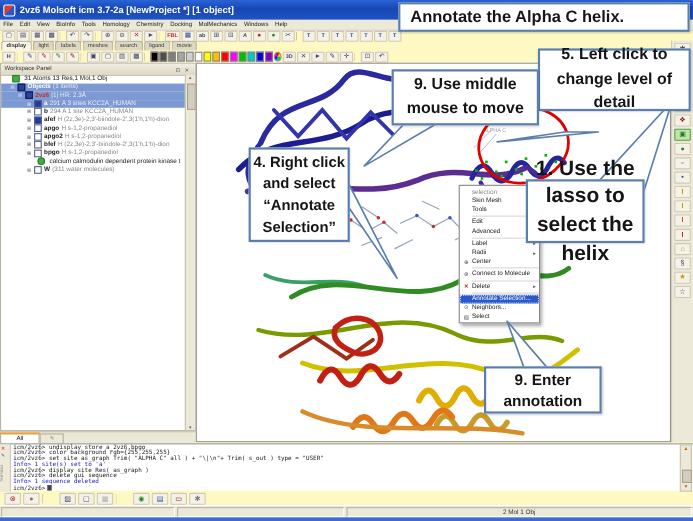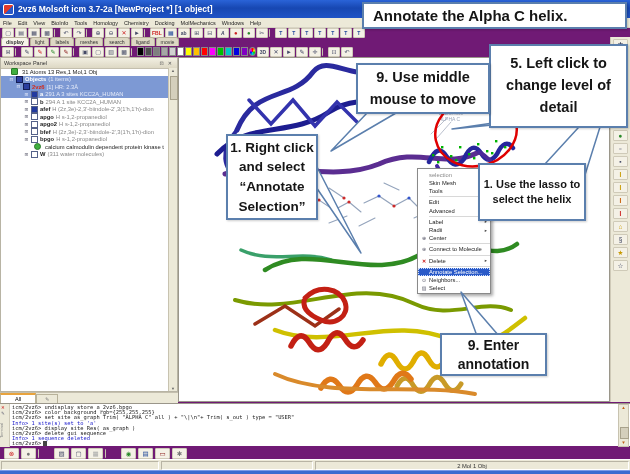--- a/index.html
+++ b/index.html
@@ -1,16 +1,16 @@
 <!DOCTYPE html>
 <html><head>
 <meta charset="utf-8">
 <style>
   html,body{margin:0;padding:0;background:#888;}
-  #app{position:relative;width:630px;height:474px;background:#701a75;overflow:hidden;
+  #app{position:relative;width:630px;height:474px;background:#fef9c3;overflow:hidden;
        font-family:"Liberation Sans",sans-serif;-webkit-font-smoothing:antialiased;}
   
   #titlebar{position:absolute;left:0;top:0;width:630px;height:18px;
     background:linear-gradient(180deg,#2a63d8 0%,#1747b2 45%,#1f53c6 100%);
     color:#fff;font-size:8.5px;font-weight:bold;display:flex;align-items:center;gap:4px;padding:0 3px;box-sizing:border-box;}
   #app-icon{width:9px;height:9px;background:linear-gradient(135deg,#e03a2a 0 50%,#2a58c8 50% 100%);border:1px solid #fff;border-radius:2px;}
   #titlebar .t-title{flex:1;white-space:nowrap;overflow:hidden;}
   .winbtn{width:14px;height:12px;font-size:7px;line-height:11px;text-align:center;color:#fff;
     background:linear-gradient(180deg,#5585e8,#2a55c0);border:1px solid #cfe0ff;border-radius:2px;margin-left:1px;}
   .winbtn.close{background:linear-gradient(180deg,#e8735a,#c23218);}
@@ -104,24 +104,24 @@
   #statusbar{position:absolute;left:0;top:459px;width:630px;height:11px;background:#ece9d8;border-top:1px solid #fff;
     display:flex;font-size:5.8px;color:#333;}
   .sb-seg{border:1px solid;border-color:#b8b4a4 #fff #fff #b8b4a4;margin:1px;box-sizing:border-box;}
   #sb1{width:158px;} #sb2{width:152px;} #sb3{flex:1;text-align:center;line-height:8px;}
   #bluestrip{position:absolute;left:0;top:470px;width:630px;height:4px;background:#3b6ad0;border-top:1px solid #7a9ae8;}
   
   #overlay{position:absolute;left:0;top:0;width:630px;height:474px;z-index:28;pointer-events:none;}
   .callout{position:absolute;background:#fff;border:2px solid #5b7fad;color:#151515;font-weight:bold;z-index:30;
     text-align:center;box-sizing:border-box;display:flex;align-items:center;justify-content:center;box-shadow:1px 1px 2px rgba(0,0,0,.2);}
   #co-title{left:362px;top:2px;width:265px;height:27px;font-size:15px;justify-content:flex-start;padding-left:9px;}
-  #co-5{left:489px;top:44px;width:139px;height:84px;font-size:14.5px;line-height:1.5;}
+  #co-5{left:489px;top:44px;width:139px;height:57px;font-size:14.5px;line-height:1.5;}
   #co-4{left:356px;top:63px;width:134px;height:51px;font-size:14.5px;line-height:1.5;}
   #co-2{left:226px;top:134px;width:92px;height:86px;font-size:13.5px;line-height:1.45;}
-  #co-1{left:478px;top:163px;width:108px;height:58px;font-size:11px;line-height:1.35;}
+  #co-1{left:478px;top:163px;width:108px;height:58px;font-size:19px;line-height:1.35;}
   #co-3{left:440px;top:333px;width:107px;height:43px;font-size:14px;line-height:1.35;}
 </style>
 </head>
 <body>
 
 <div id="app">
 
   <div id="titlebar">
     <span id="app-icon"></span>
     <span class="t-title">2vz6 Molsoft icm 3.7-2a [NewProject *] [1 object]</span>
@@ -598,17 +598,17 @@
       <polygon points="367,113 396,113 331,151"></polygon>
       <polygon points="316,165 316,187 361,253"></polygon>
       <polygon points="611,92 545,164 584,178"></polygon>
       <polygon points="477,336 499,336 461,292"></polygon>
     </g>
   </svg>
 
   <div class="callout" id="co-title">Annotate the Alpha C helix.</div>
   <div class="callout" id="co-5">5. Left click to change level of detail</div>
   <div class="callout" id="co-4">9. Use middle mouse to move</div>
-  <div class="callout" id="co-2">1. Right click and select “Annotate Selection”</div>
+  <div class="callout" id="co-2">4. Right click and select “Annotate Selection”</div>
   <div class="callout" id="co-1">1. Use the lasso to select the helix</div>
   <div class="callout" id="co-3">9. Enter annotation</div>
 
 </div>
 
 </body></html>

